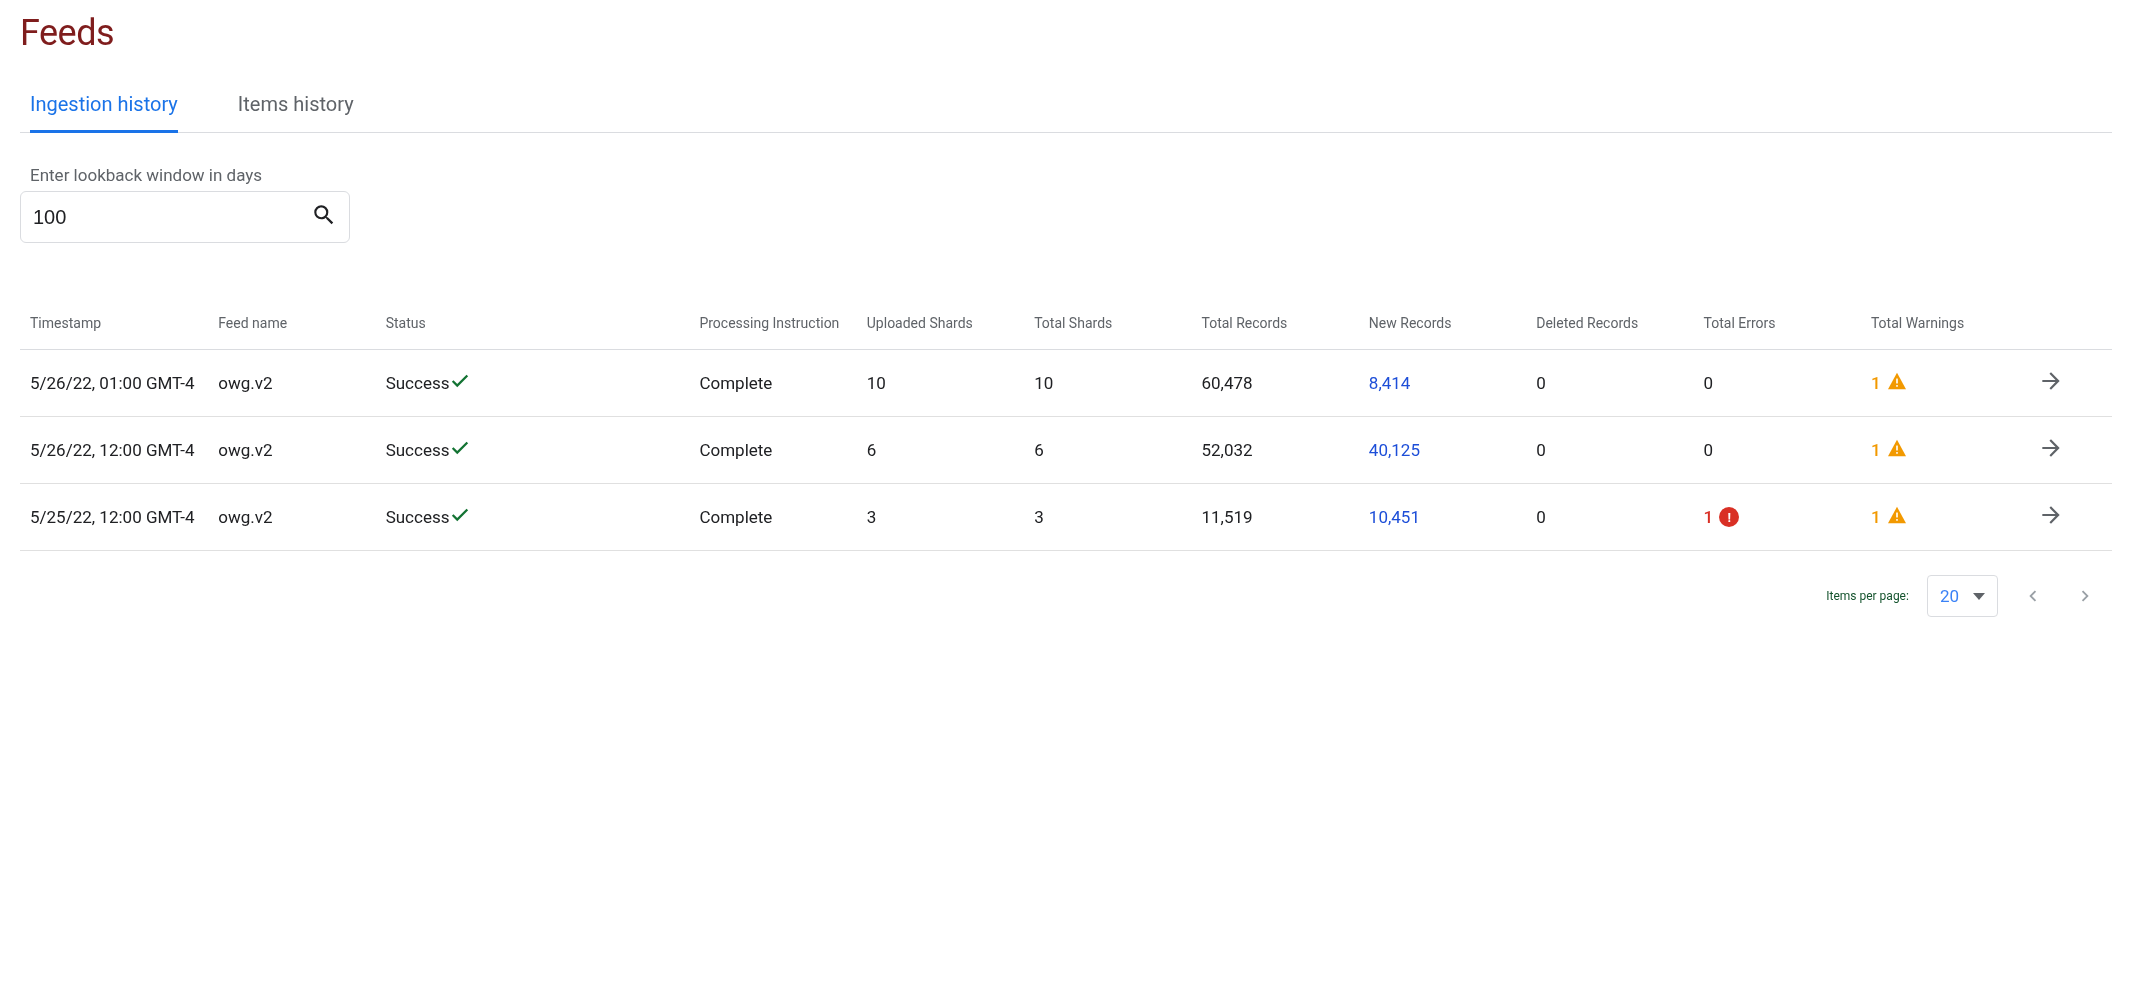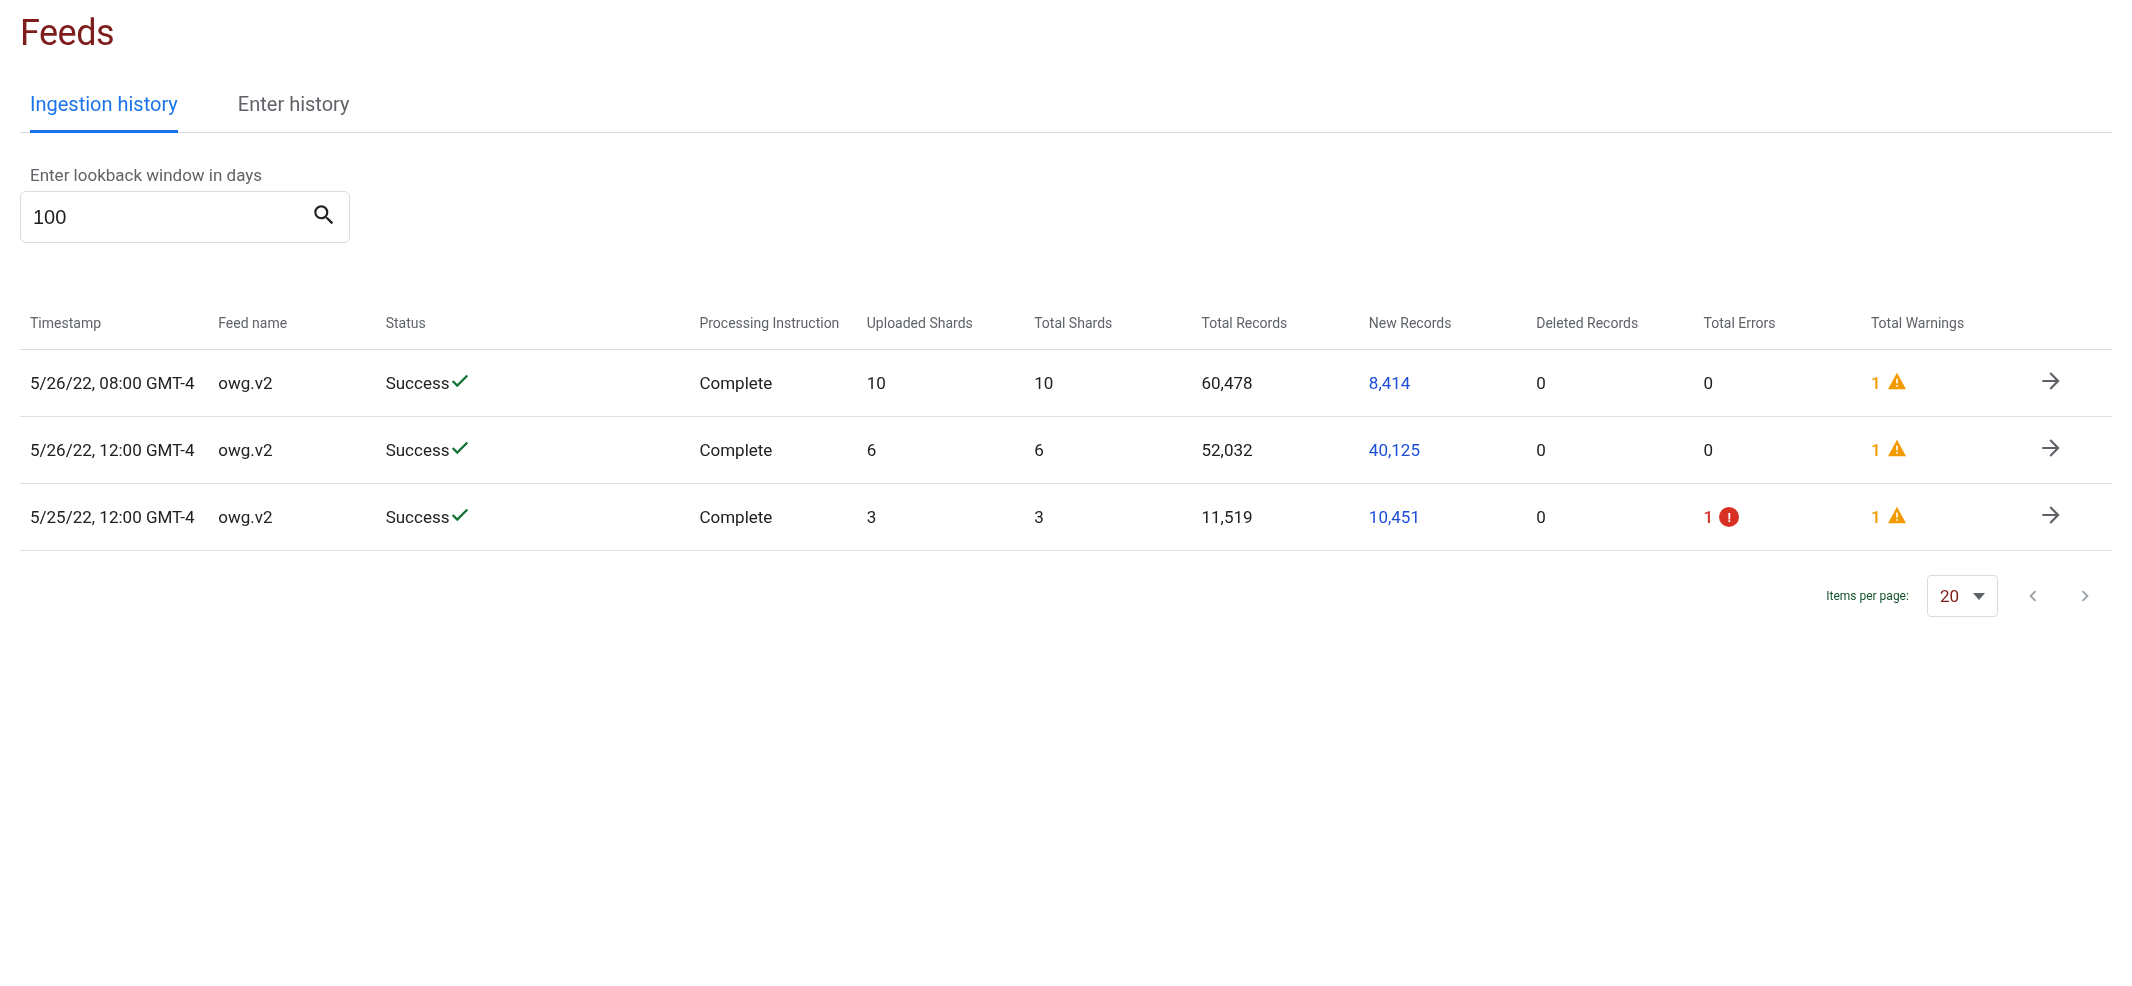--- a/index.html
+++ b/index.html
@@ -98,37 +98,37 @@
       align-items: center;
       justify-content: flex-end;
       gap: 18px;
       margin-top: 24px;
       padding-right: 10px;
     }
     .pagination-label { color: #14532d; font-size: 12px; }
     .pagesize-select {
       display: inline-flex; align-items: center; gap: 14px;
       border: 1px solid #dadce0; border-radius: 4px;
-      padding: 10px 12px; font-size: 17px; color: #7f1d1d; cursor: pointer;
+      padding: 10px 12px; font-size: 17px; color: #3b82f6; cursor: pointer;
     }
     .dropdown-caret { width: 0; height: 0; border-left: 6px solid transparent; border-right: 6px solid transparent; border-top: 7px solid #5f6368; }
     .nav-btn { cursor: pointer; padding: 6px; display:inline-flex; }
     .nav-svg { width: 22px; height: 22px; fill: #9aa0a6; }
     .col-timestamp{width:9%}.col-feedname{width:8%}.col-status{width:15%}.col-proc{width:8%}.col-up{width:8%}.col-totshards{width:8%}.col-totrec{width:8%}.col-new{width:8%}.col-del{width:8%}.col-err{width:8%}.col-warn{width:8%}.col-act{width:4%}
   </style>
 </head>
 <body>
 
 
 
 <h1 class="page-title">Feeds</h1>
 
 <div class="tabs">
   <div class="tab active">Ingestion history</div>
-  <div class="tab">Enter history</div>
+  <div class="tab">Items history</div>
 </div>
 
 <div class="lookback-label">Enter lookback window in days</div>
 <div class="lookback-wrap">
   <input class="lookback-input" type="text" value="100" style="">
   <span>
     <svg class="search-icon-svg" viewBox="0 0 24 24">
         <path d="M15.5 14h-.79l-.28-.27A6.471 6.471 0 0016 9.5 6.5 6.5 0 109.5 16c1.61 0 3.09-.59 4.23-1.57l.27.28v.79l5 4.99L20.49 19l-4.99-5zm-6 0C7.01 14 5 11.99 5 9.5S7.01 5 9.5 5 14 7.01 14 9.5 11.99 14 9.5 14z"></path>
       </svg>
   </span>
@@ -146,21 +146,21 @@
       <th class="col-totrec">Total Records</th>
       <th class="col-new">New Records</th>
       <th class="col-del">Deleted Records</th>
       <th class="col-err">Total Errors</th>
       <th class="col-warn">Total Warnings</th>
       <th class="col-act"></th>
     </tr>
   </thead>
   <tbody id="tbody">
       <tr>
-        <td class="timestamp-cell">5/26/22, 08:00 GMT-4</td>
+        <td class="timestamp-cell">5/26/22, 01:00 GMT-4</td>
         <td>owg.v2</td>
         <td><span class="status-cell">
             <span>Success</span>
             <span><svg class="check-svg" viewBox="0 0 24 24">
                 <polyline points="4 12 9 17 20 6"></polyline>
               </svg></span>
           </span></td>
         <td>Complete</td>
         <td>10</td>
         <td>10</td>

